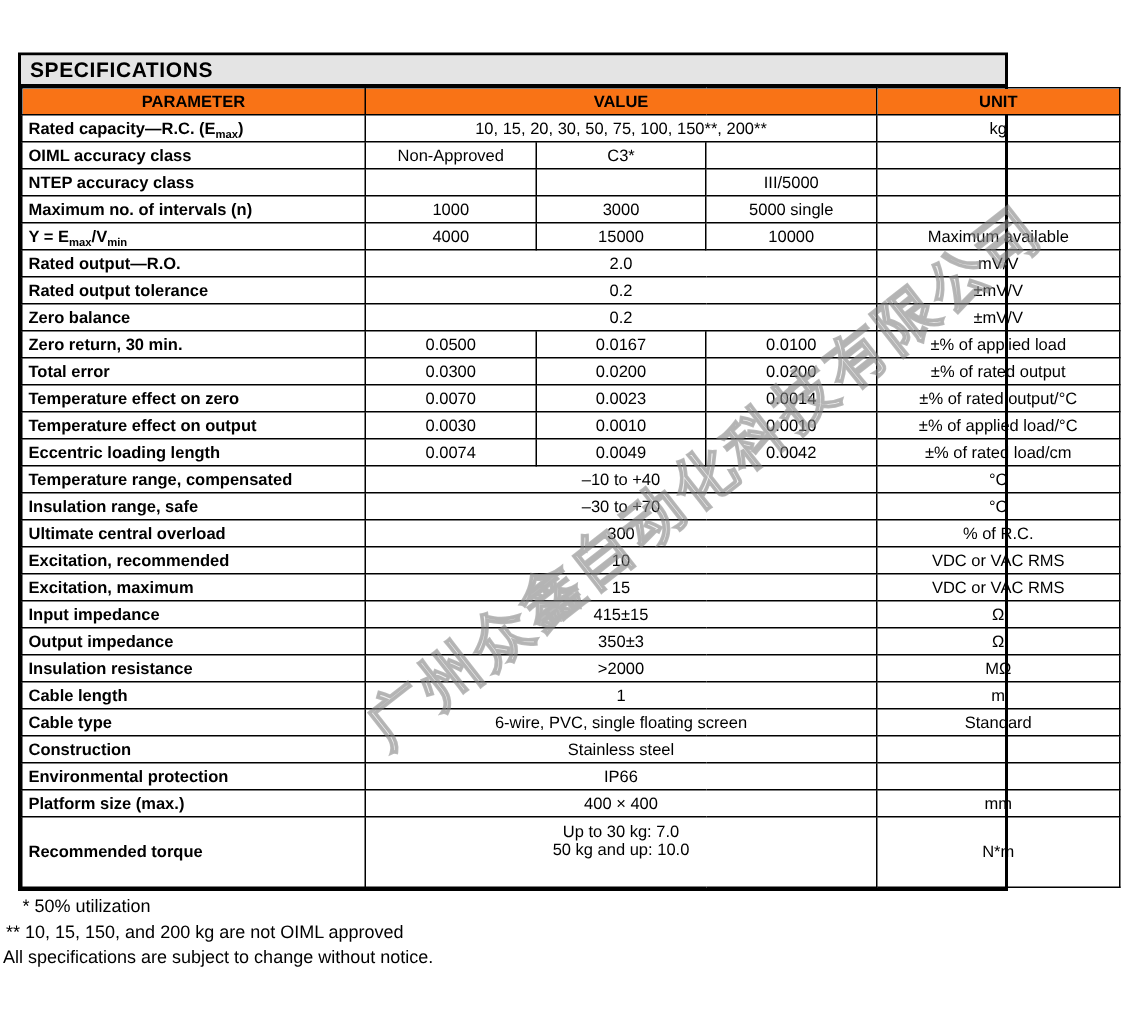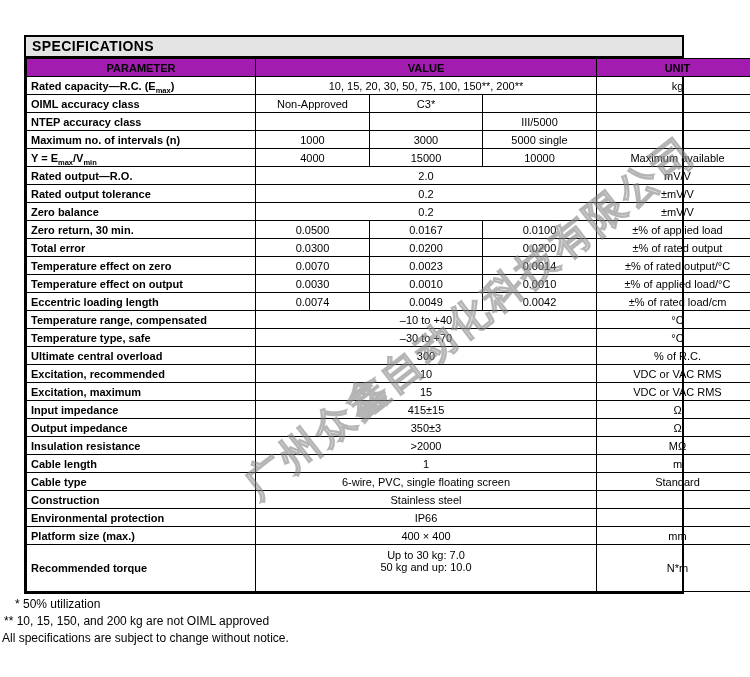--- a/index.html
+++ b/index.html
@@ -6,21 +6,21 @@
   body{
     width:750px;height:677px;
     background:#ffffff;
     font-family:"Liberation Sans","DejaVu Sans",sans-serif;
     color:#000;
     overflow:hidden;
     position:relative;
   }
   .sheet{
     position:absolute;
-    left:24px; top:35px;
+    left:12px; top:35px;
     width:660px;
     border:2px solid #000;
     box-sizing:border-box;
     background:#fff;
   }
   .title-bar{
     background:#e4e4e4;
     border-bottom:2px solid #000;
     font-size:14px;
     font-weight:bold;
@@ -38,21 +38,21 @@
     font-size:11px;
     padding:1px 4px;
     height:15px;
     line-height:14px;
     overflow:hidden;
     white-space:nowrap;
   }
   table.spec th{
     font-weight:bold;
     text-align:center;
-    background:#a21caf;
+    background:#f97316;
   }
   td.param{
     font-weight:bold;
     text-align:left;
     margin-left:27px;
   }
   td.value, td.unit{
     text-align:center;
     font-weight:normal;
   }
@@ -195,21 +195,21 @@
           <td class="value">0.0049</td>
           <td class="value">0.0042</td>
           <td class="unit">±% of rated load/cm</td>
         </tr>
         <tr>
           <td class="param">Temperature range, compensated</td>
           <td class="value" colspan="3">–10 to +40</td>
           <td class="unit">°C</td>
         </tr>
         <tr>
-          <td class="param">Temperature type, safe</td>
+          <td class="param">Insulation range, safe</td>
           <td class="value" colspan="3">–30 to +70</td>
           <td class="unit">°C</td>
         </tr>
         <tr>
           <td class="param">Ultimate central overload</td>
           <td class="value" colspan="3">300</td>
           <td class="unit">% of R.C.</td>
         </tr>
         <tr>
           <td class="param">Excitation, recommended</td>

